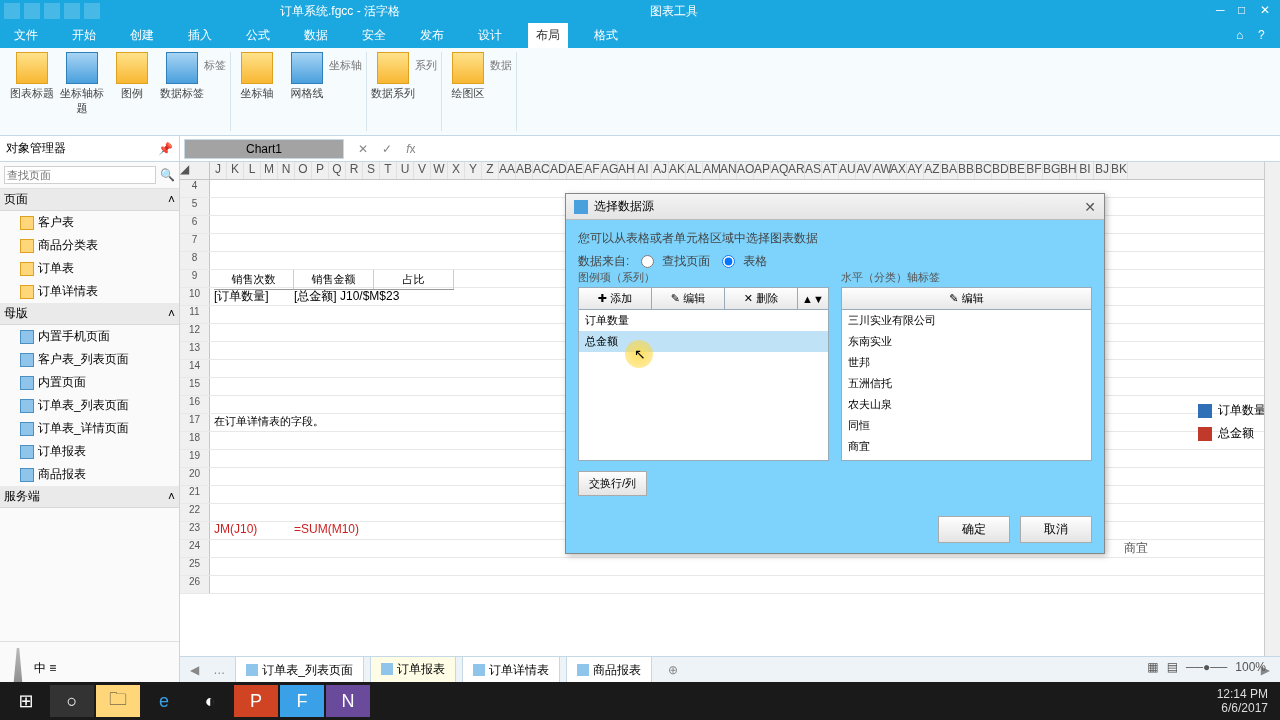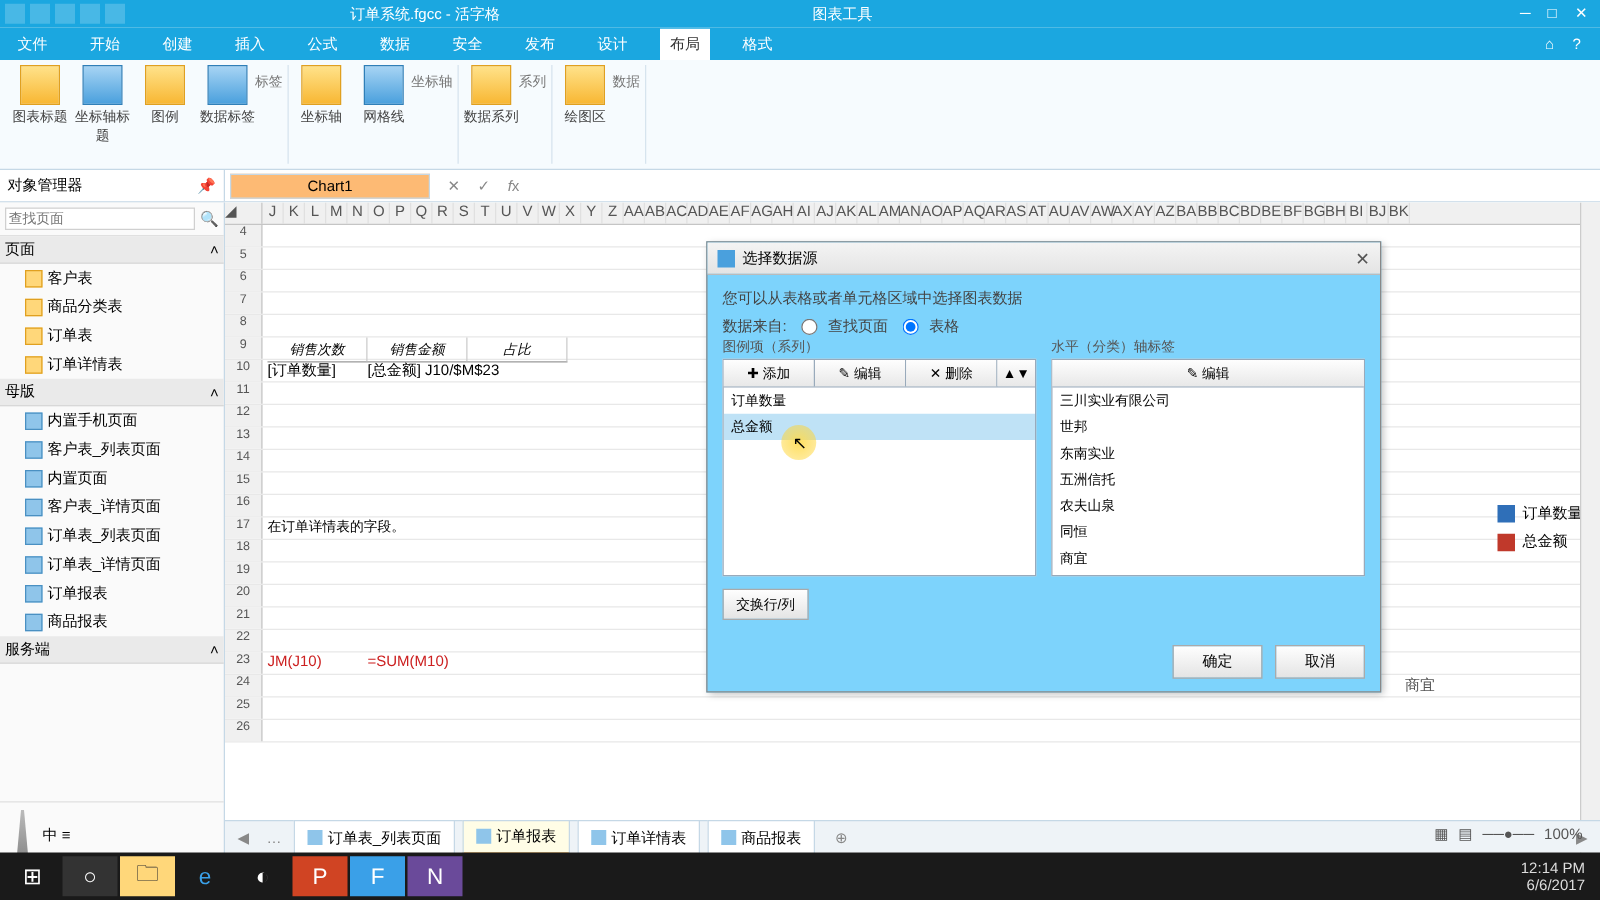--- a/index.html
+++ b/index.html
@@ -23,21 +23,21 @@
 .ribbon-group { display: flex; align-items: flex-start; padding: 0 4px; border-right: 1px solid #d6e4ee; }
 .ribbon-btns { display: flex; gap: 6px; }
 .ribbon-btn { display: flex; flex-direction: column; align-items: center; gap: 2px; width: 44px; }
 .ribbon-btn .icon { width: 32px; height: 32px; background: linear-gradient(#ffe28a,#f8b733); border: 1px solid #e0a020; }
 .ribbon-btn .icon.blue { background: linear-gradient(#a7d4f4,#4aa0dd); border-color: #2f7fb8; }
 .ribbon-btn .lbl { font-size: 11px; color: #444; text-align: center; }
 .ribbon-group .grp-lbl { font-size: 11px; color: #777; margin-top: 6px; }
 
 .formula-row { background: #fff; height: 26px; border-bottom: 1px solid #c5d8e6; display: flex; align-items: center; }
 .obj-mgr-head { width: 180px; display: flex; align-items: center; padding: 0 6px; border-right: 1px solid #c5d8e6; height: 100%; }
-.namebox { width: 160px; border: 1px solid #c5d8e6; padding: 2px 6px; margin-left: 4px; text-align: center; background: #fdba74; }
+.namebox { width: 160px; border: 1px solid #c5d8e6; padding: 2px 6px; margin-left: 4px; text-align: center; background: #a3a3a3; }
 .fx-btns { display: flex; gap: 14px; margin-left: 14px; color: #888; }
 .fx-btns span { cursor: pointer; }
 
 .workspace { display: flex; height: 532px; }
 
 .sidebar { width: 180px; background: #fafafa; border-right: 1px solid #c5d8e6; display: flex; flex-direction: column; }
 .sb-search { display: flex; align-items: center; padding: 4px; border-bottom: 1px solid #e0e0e0; }
 .sb-search input { flex: 1; border: 1px solid #d0d0d0; padding: 2px; font-size: 11px; }
 .sb-search .mag { margin-left: 4px; color: #888; }
 .sb-section { padding: 2px 4px; background: #eaeaea; border-bottom: 1px solid #d8d8d8; display: flex; justify-content: space-between; align-items: center; }
@@ -49,21 +49,21 @@
 
 .sheet { flex: 1; background: #fff; position: relative; overflow: hidden; }
 .col-heads { display: flex; height: 18px; background: #f0f0f0; border-bottom: 1px solid #c5c5c5; font-size: 10px; color: #555; }
 .col-heads .rh { width: 30px; border-right: 1px solid #c5c5c5; }
 .col-heads .ch { width: 17px; text-align: center; border-right: 1px solid #e0e0e0; }
 .rows { position: relative; }
 .row { display: flex; height: 18px; border-bottom: 1px solid #e8e8e8; }
 .row .rn { width: 30px; background: #f0f0f0; border-right: 1px solid #c5c5c5; text-align: center; font-size: 10px; color: #555; }
 .row .content { padding: 0 4px; font-size: 11px; }
 .header-cells { display: flex; border-bottom: 1px solid #999; }
-.header-cells .hc { width: 80px; text-align: center; font-size: 11px; padding: 2px; border-right: 1px solid #ccc; font-style: italic; }
+.header-cells .hc { width: 80px; text-align: center; font-size: 11px; padding: 2px; border-right: 1px solid #ccc; }
 .red { color: #cc2020; }
 
 .chart-axis { position: absolute; left: 547px; top: 0; font-size: 10px; color: #555; }
 .chart-axis div { height: 45px; }
 .chart-xlabels { position: absolute; left: 560px; bottom: -4px; display: flex; gap: 120px; font-size: 11px; color: #555; }
 
 .legend-box { position: absolute; right: 14px; top: 240px; }
 .legend-item { display: flex; align-items: center; gap: 6px; margin-bottom: 6px; font-size: 12px; }
 .legend-sw { width: 14px; height: 14px; }
 
@@ -251,24 +251,20 @@
           <span class="ic blue"></span>
           <span>内置手机页面</span>
         </div>
         <div class="sb-item">
           <span class="ic blue"></span>
           <span>客户表_列表页面</span>
         </div>
         <div class="sb-item">
           <span class="ic blue"></span>
           <span>内置页面</span>
-        </div>
-        <div class="sb-item">
-          <span class="ic blue"></span>
-          <span>客户表_详情页面</span>
         </div>
         <div class="sb-item">
           <span class="ic blue"></span>
           <span>订单表_列表页面</span>
         </div>
         <div class="sb-item">
           <span class="ic blue"></span>
           <span>订单表_详情页面</span>
         </div>
         <div class="sb-item">
@@ -511,22 +507,22 @@
         </div>
       </div>
       <div class="dlg-col">
         <div class="dlg-col-hd">水平（分类）轴标签</div>
         <div class="dlg-listwrap">
           <div class="dlg-toolbar" id="right-tb">
               <div class="dlg-tb-btn">✎ 编辑</div>
             </div>
           <div class="dlg-list" id="right-list">
               <div class="dlg-li">三川实业有限公司</div>
+              <div class="dlg-li">东南实业</div>
               <div class="dlg-li">世邦</div>
-              <div class="dlg-li">东南实业</div>
               <div class="dlg-li">五洲信托</div>
               <div class="dlg-li">农夫山泉</div>
               <div class="dlg-li">同恒</div>
               <div class="dlg-li">商宜</div>
             </div>
         </div>
       </div>
     </div>
     <div class="dlg-extra">
       <button>交换行/列</button>

